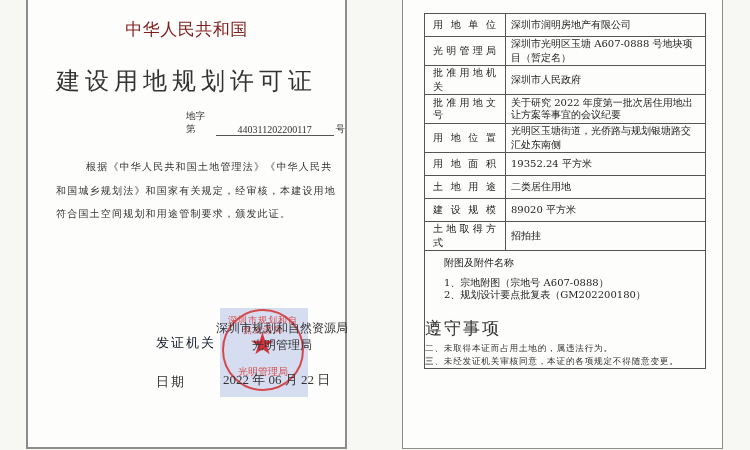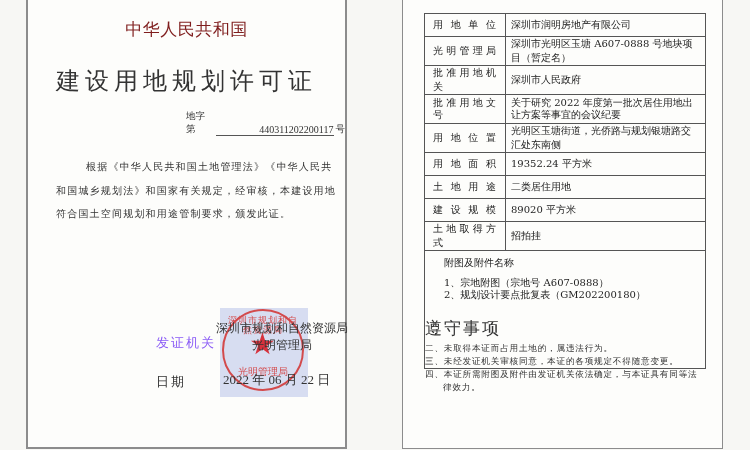--- a/index.html
+++ b/index.html
@@ -29,30 +29,30 @@
   .cert-title {
     position:absolute; left:0; right:0; top:67px; text-align:center;
     font-size:24px; letter-spacing:5px; color:#333;
   }
   .cert-no {
     position:absolute; left:158px; top:112px; font-size:9.5px; color:#333;
     display:flex; align-items:flex-end;
   }
   .cert-no .num {
     display:inline-block; width:120px; border-bottom:1px solid #555;
-    text-align:right; font-family:"Liberation Serif",serif; font-size:10px;
+    text-align:center; font-family:"Liberation Serif",serif; font-size:10px;
     margin:0 2px; padding-bottom:0;
   }
   .body-text {
     position:absolute; left:28px; top:157px; width:280px;
     font-size:10px; line-height:23.5px; letter-spacing:1.2px; color:#333;
     text-indent:30px;
   }
   .issuer-label {
-    position:absolute; left:128px; top:336px; font-size:13px; color:#8b5cf6; letter-spacing:2px;
+    position:absolute; left:128px; top:336px; font-size:13px; color:#0f172a; letter-spacing:2px;
   }
   .issuer-value {
     position:absolute; left:184px; top:322px; width:140px; text-align:center;
     font-size:12px; line-height:17px; color:#333; z-index:3;
   }
   .date-label {
     position:absolute; left:128px; top:375px; font-size:13px; color:#333; letter-spacing:2px;text-align:center;
   }
   .date-value {
     position:absolute; left:195px; top:373px; font-size:13px; color:#333; z-index:3;
@@ -176,15 +176,14 @@
         <div>2、规划设计要点批复表（GM202200180）</div>
       </td>
     </tr>
   </tbody>
     </table>
 
   <div class="rules-title">遵守事项</div>
   <div class="rules">
     <div class="rule">二、未取得本证而占用土地的，属违法行为。</div>
     <div class="rule">三、未经发证机关审核同意，本证的各项规定不得随意变更。</div>
-    <div class="rule">四、本证所需附图及附件由发证机关依法确定，与本证具有同等法律效力。</div>
   </div>
 </div>
 
 </body></html>

